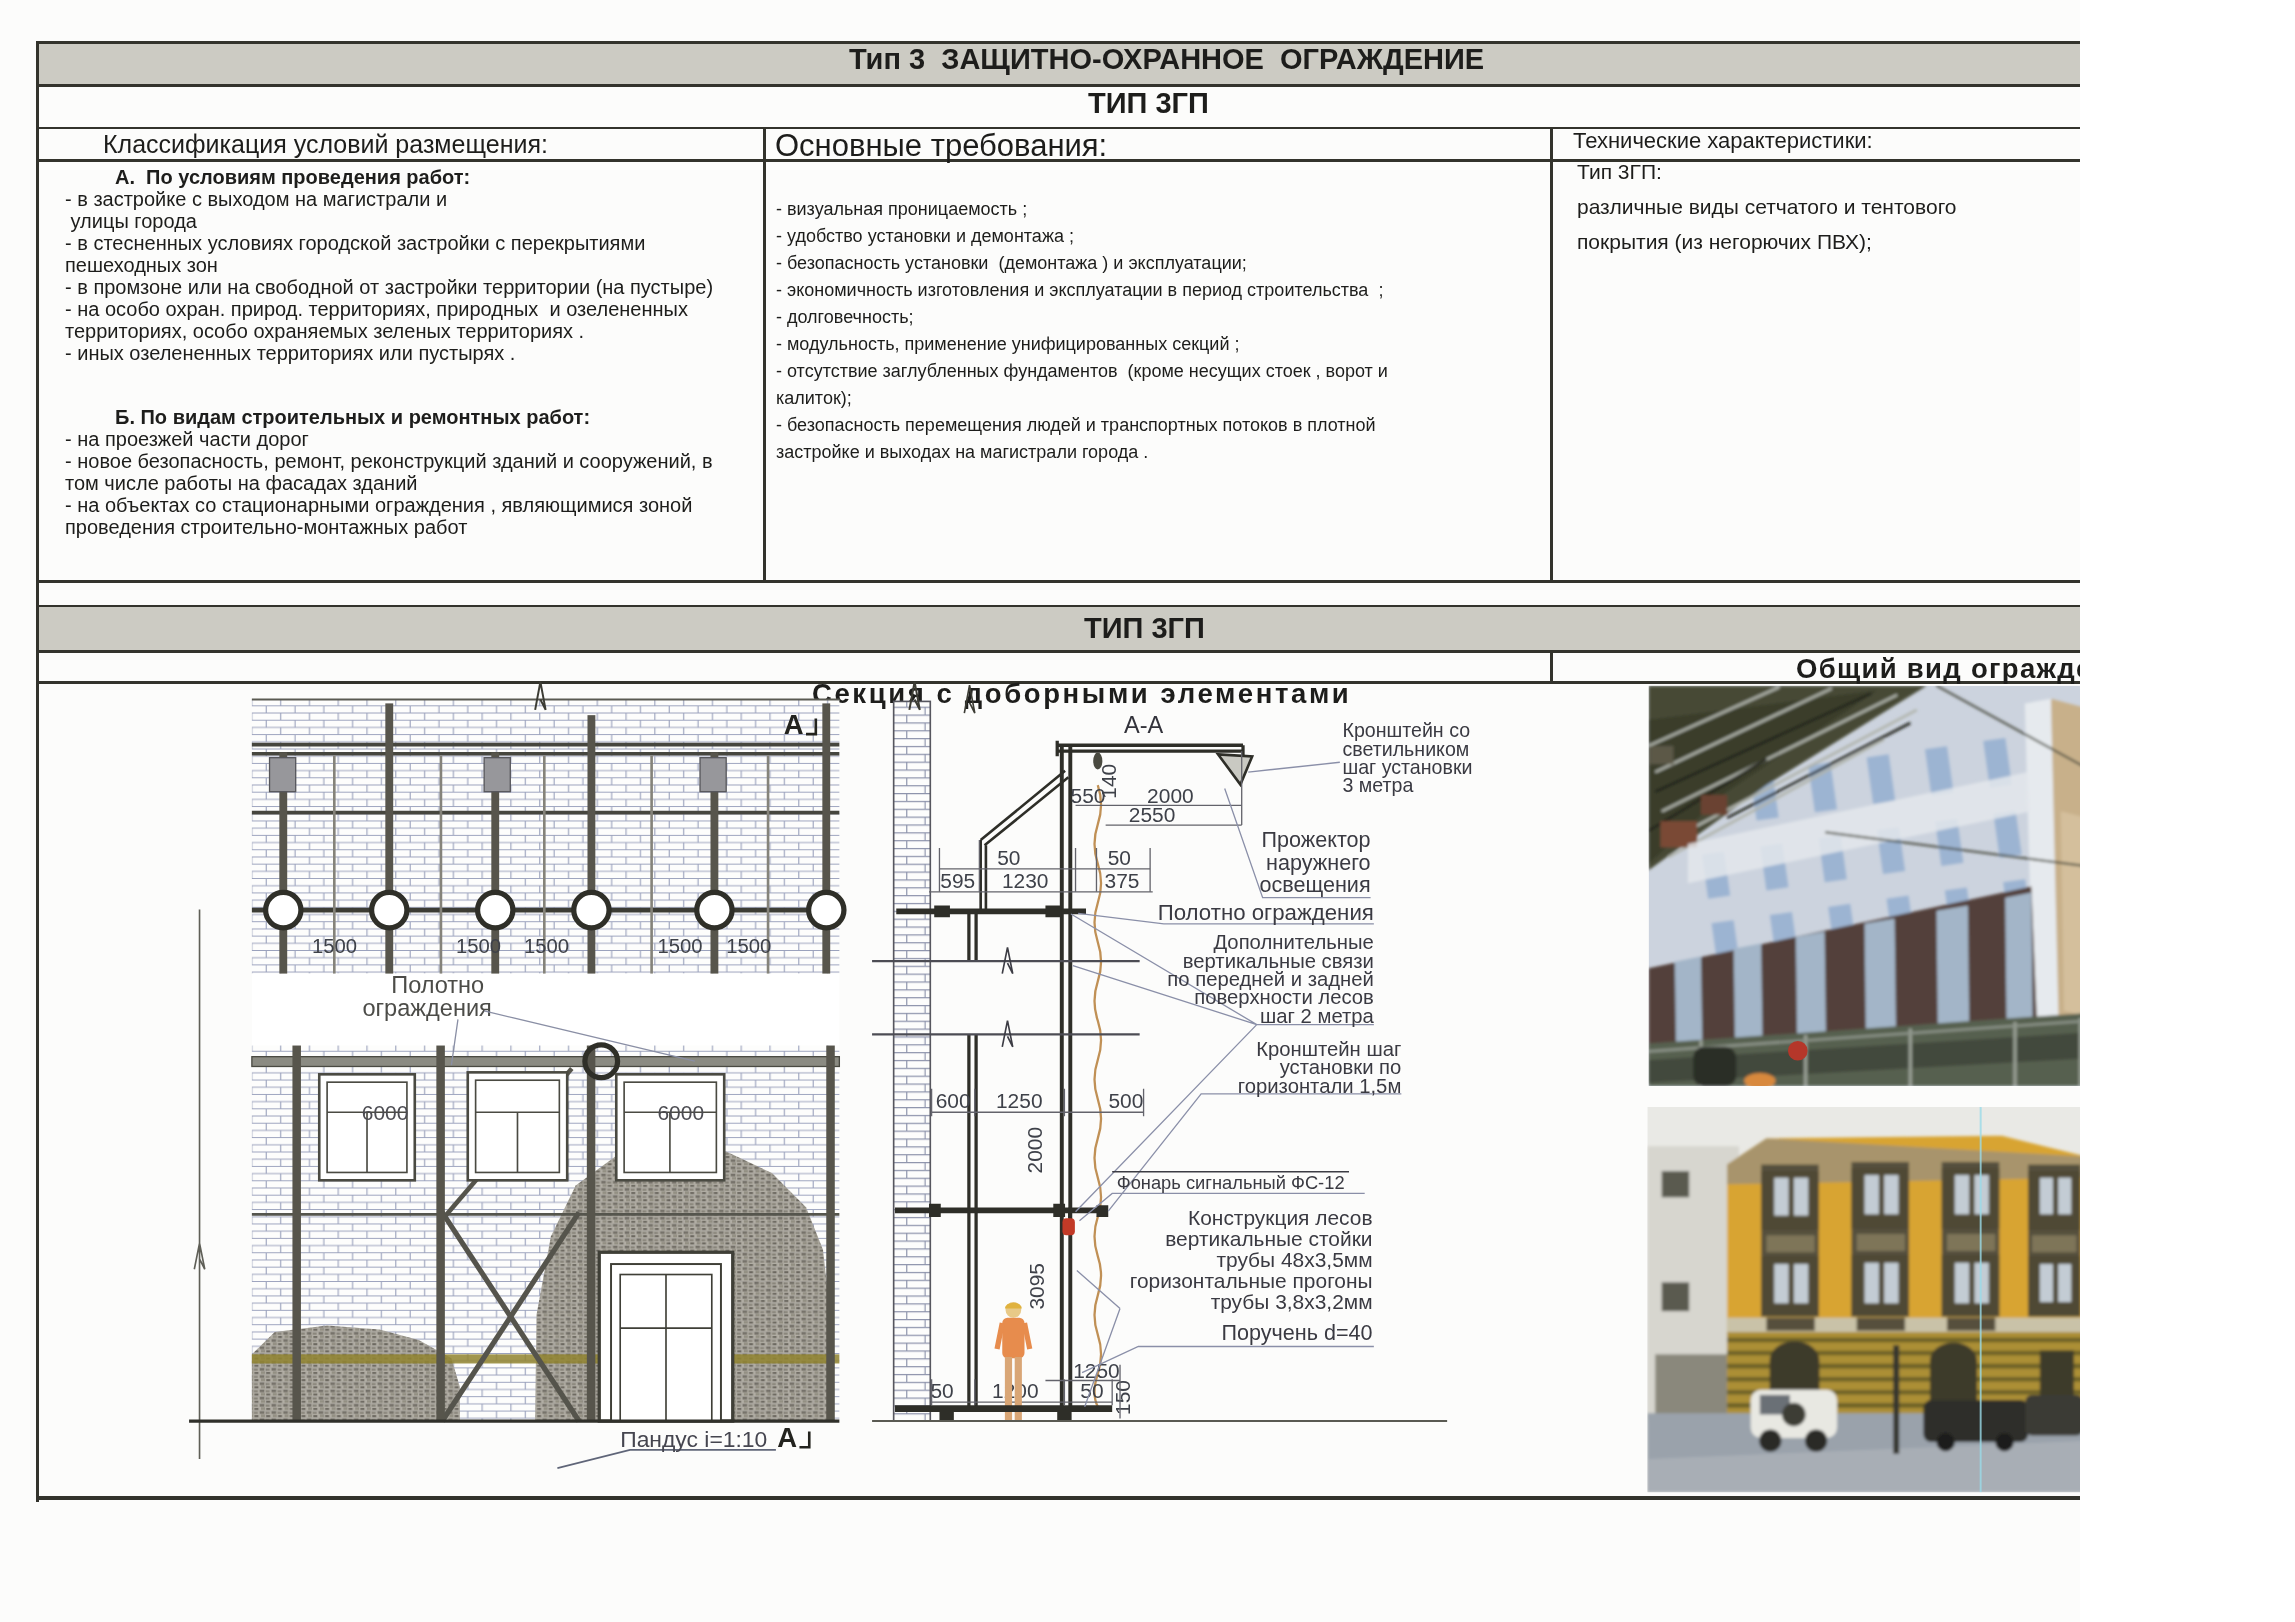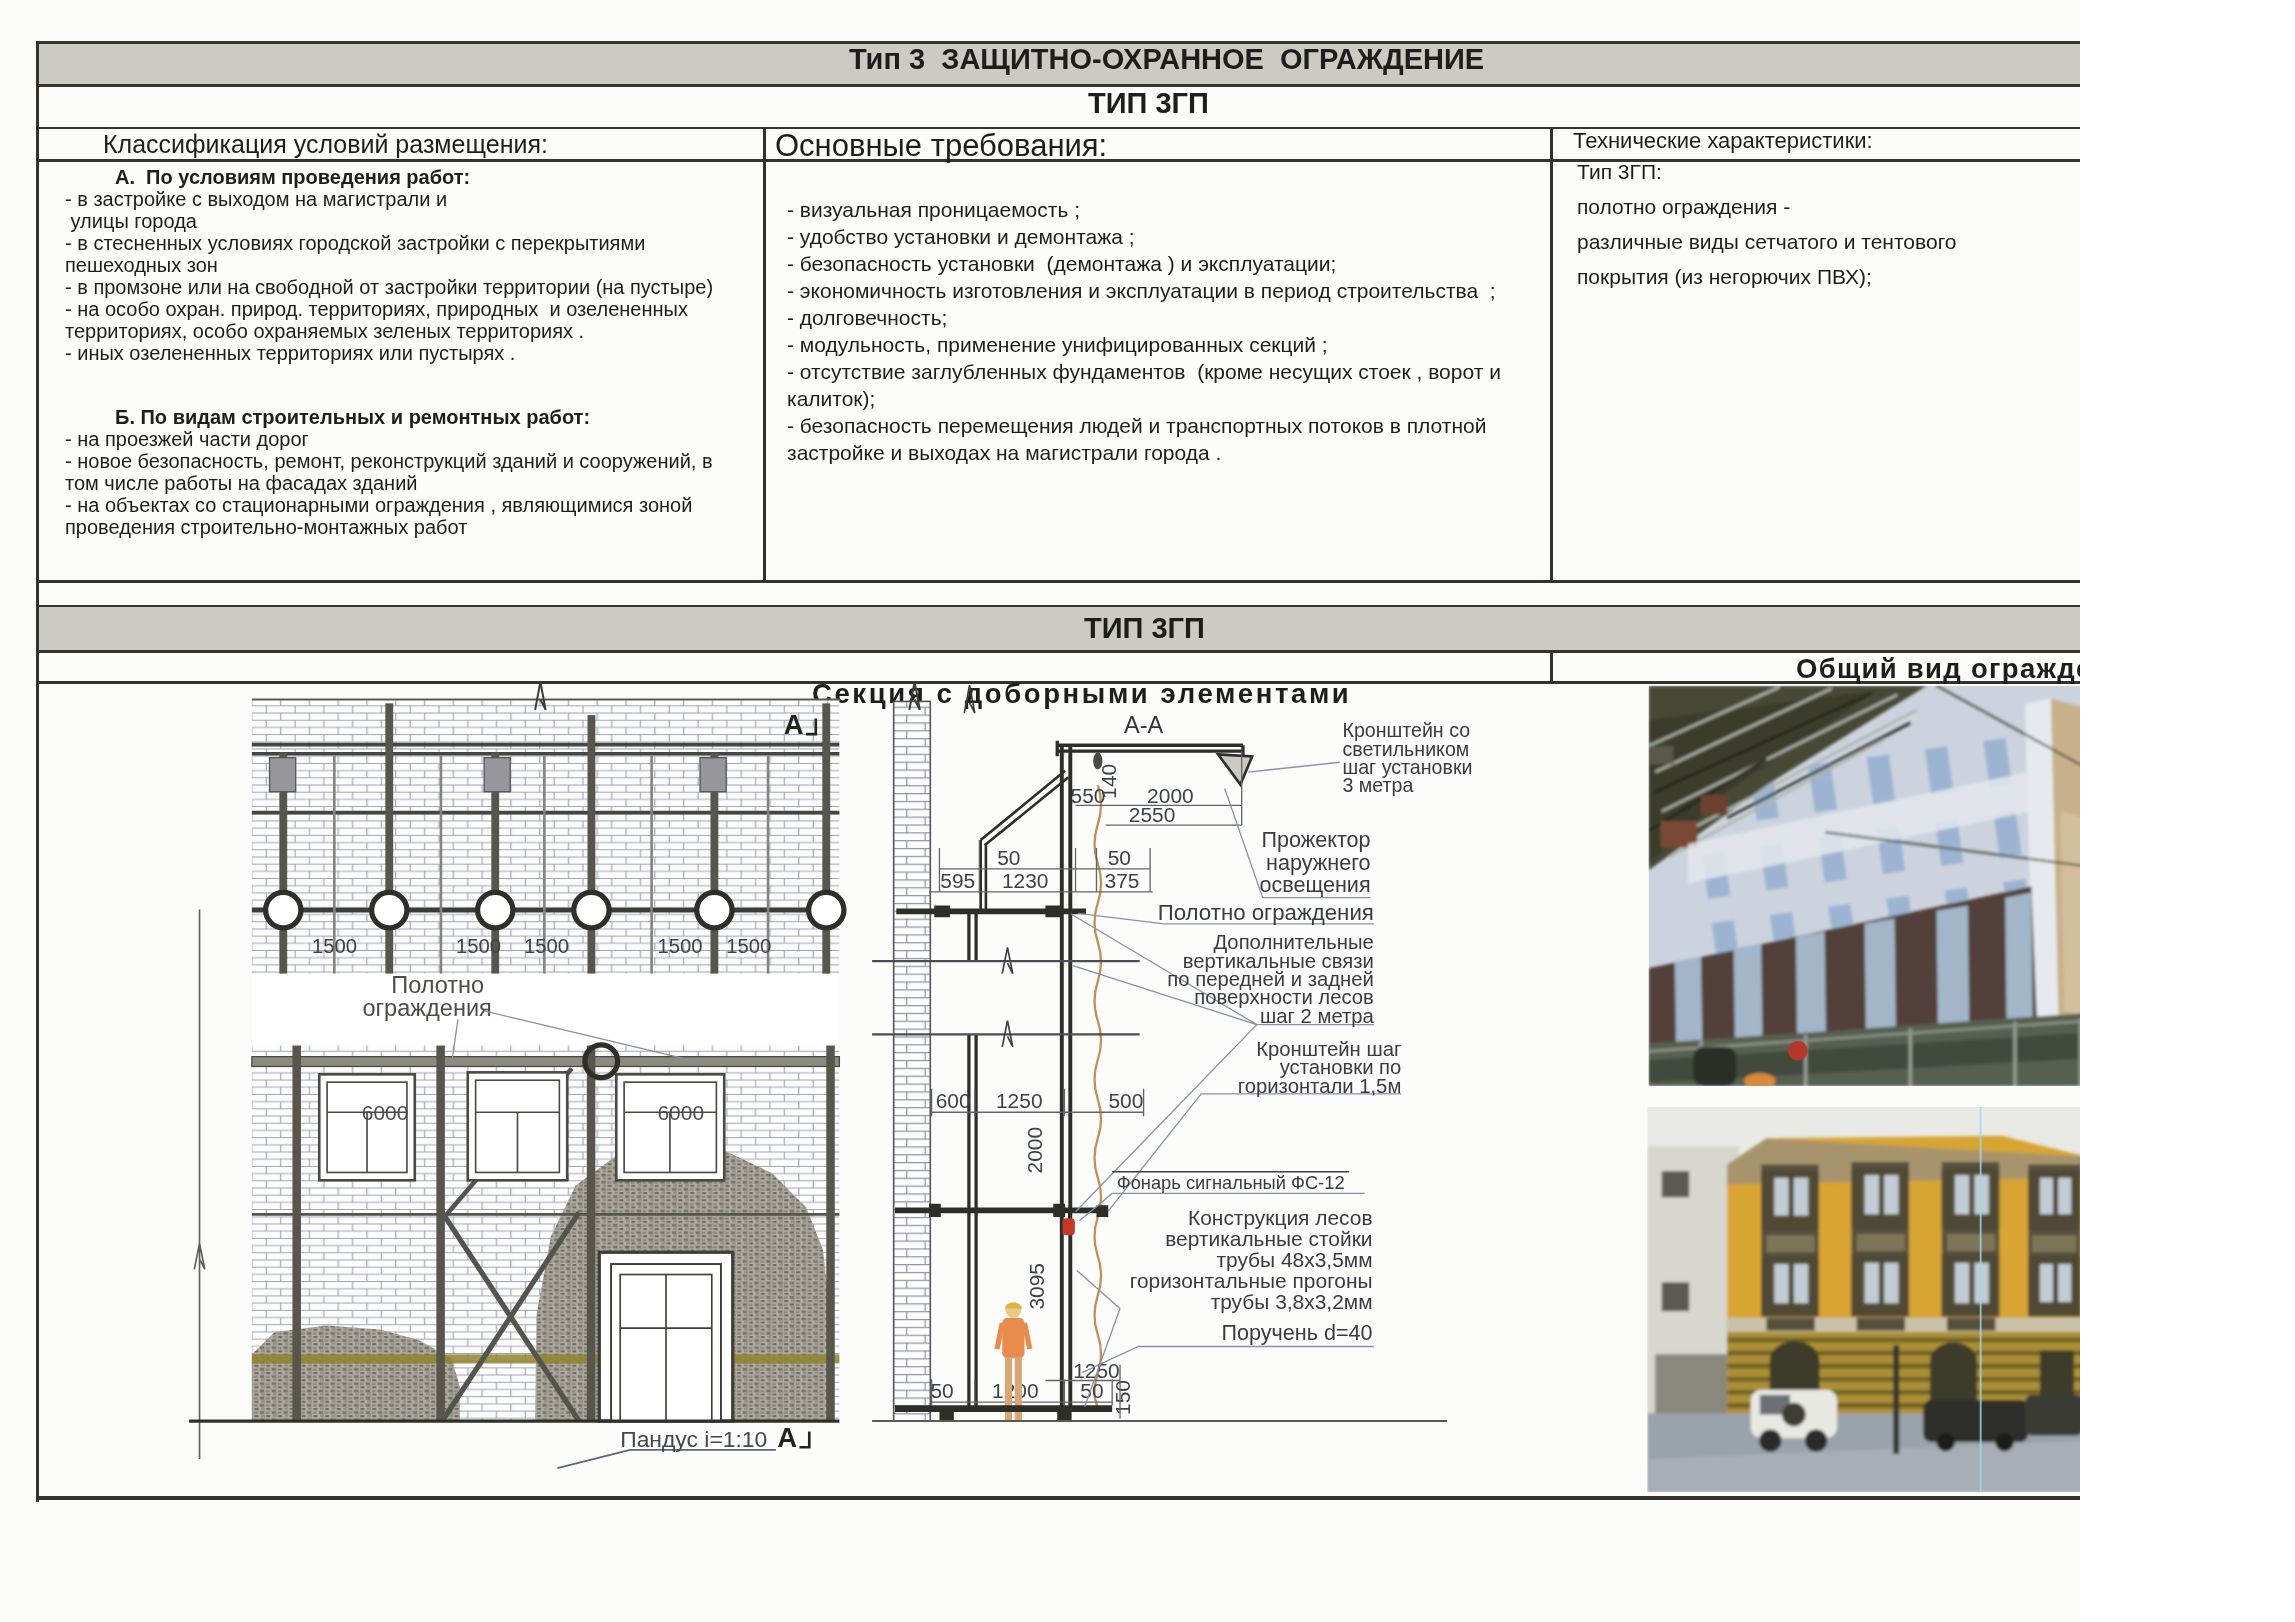--- a/index.html
+++ b/index.html
@@ -61,36 +61,35 @@
 
   <div class="abs" style="left:65px;top:406px;width:694px;font-size:20px;line-height:22px;color:#1d1d1b;">
     <div style="text-indent:50px;font-weight:bold;">Б. По видам строительных и ремонтных работ:</div>
     <div>- на проезжей части дорог</div>
     <div>- новое безопасность, ремонт, реконструкций зданий и сооружений, в</div>
     <div>том числе работы на фасадах зданий</div>
     <div>- на объектах со стационарными ограждения , являющимися зоной</div>
     <div>проведения строительно-монтажных работ</div>
   </div>
 
-  <div class="abs" style="left:776px;top:196px;width:766px;font-size:21px;line-height:27px;color:#1d1d1b;margin-left:11px;">
+  <div class="abs" style="left:776px;top:196px;width:766px;font-size:18px;line-height:27px;color:#1d1d1b;">
     <div>- визуальная проницаемость ;</div>
     <div>- удобство установки и демонтажа ;</div>
     <div>- безопасность установки&nbsp; (демонтажа ) и эксплуатации;</div>
     <div>- экономичность изготовления и эксплуатации в период строительства&nbsp; ;</div>
     <div>- долговечность;</div>
     <div>- модульность, применение унифицированных секций ;</div>
     <div>- отсутствие заглубленных фундаментов&nbsp; (кроме несущих стоек , ворот и</div>
     <div>калиток);</div>
     <div>- безопасность перемещения людей и транспортных потоков в плотной</div>
     <div>застройке и выходах на магистрали города .</div>
   </div>
 
   <div class="abs" style="left:1577px;top:154px;width:641px;font-size:21px;line-height:35px;color:#1d1d1b;">
     <div>Тип 3ГП:</div>
-    <div>полотно ограждения -</div>
     <div>различные виды сетчатого и тентового</div>
     <div>покрытия (из негорючих ПВХ);</div>
   </div>
 
   <div class="hline" style="left:36px;top:605px;width:2196px;height:2.6px;"></div>
   <div class="graybar" style="left:39px;top:607px;width:2189px;height:43px;"></div>
   <div class="hline" style="left:36px;top:650px;width:2196px;height:2.6px;"></div>
 
   <div class="t" style="left:1084px;top:612px;font-size:29px;font-weight:bold;">ТИП 3ГП</div>
 

